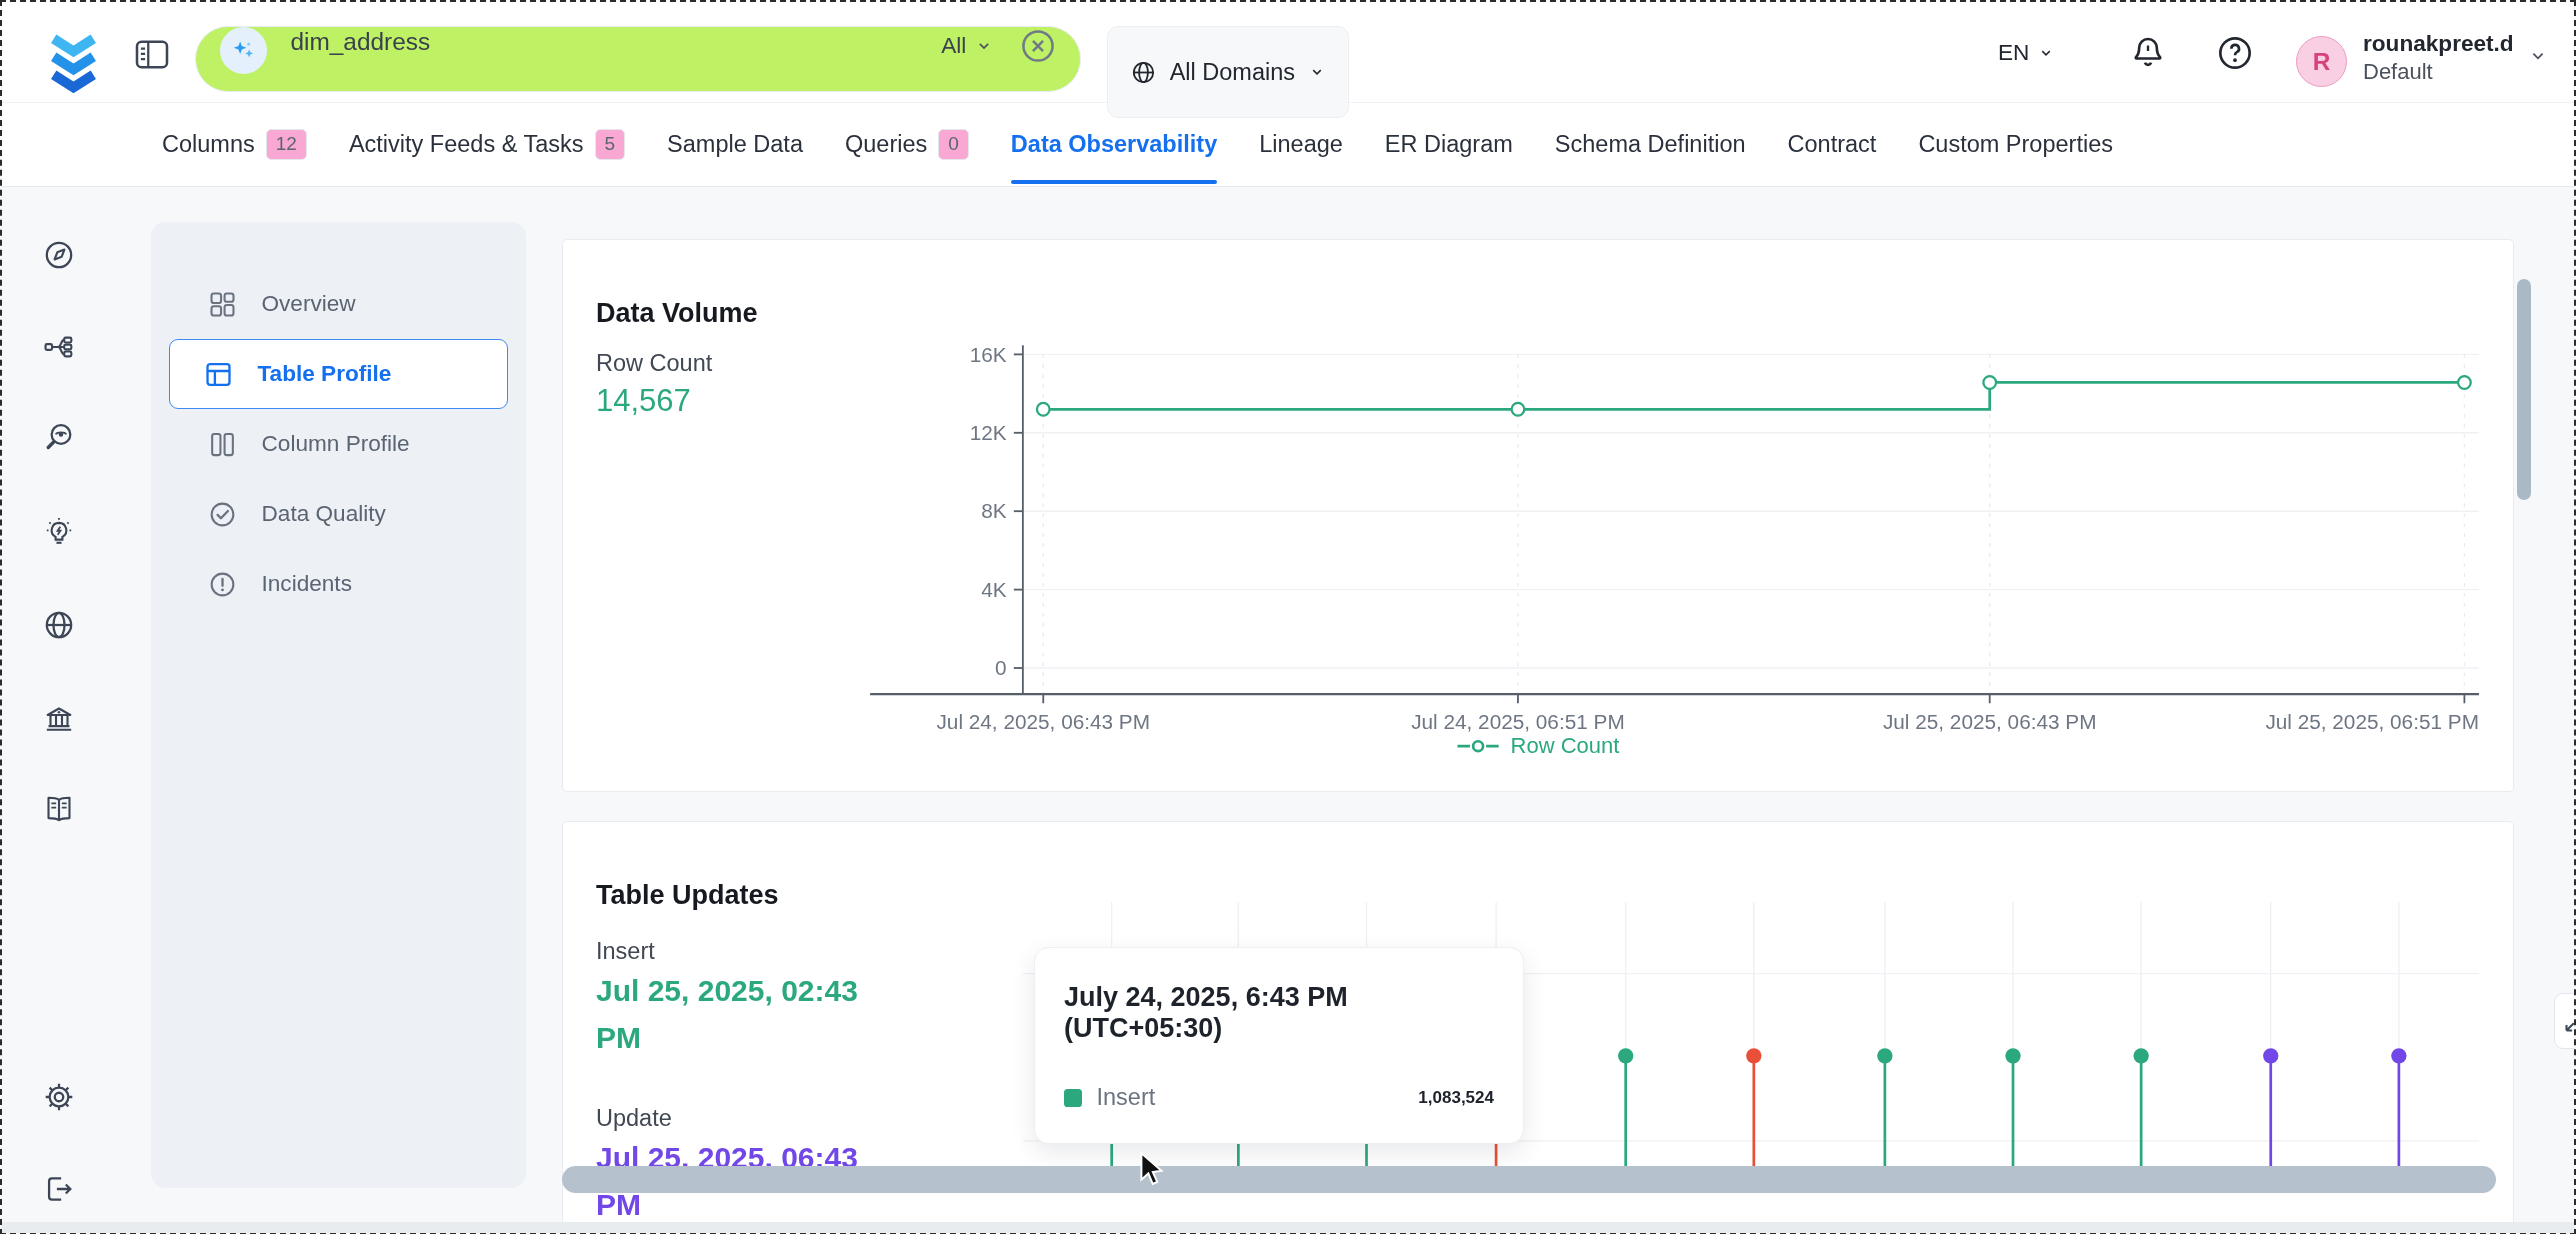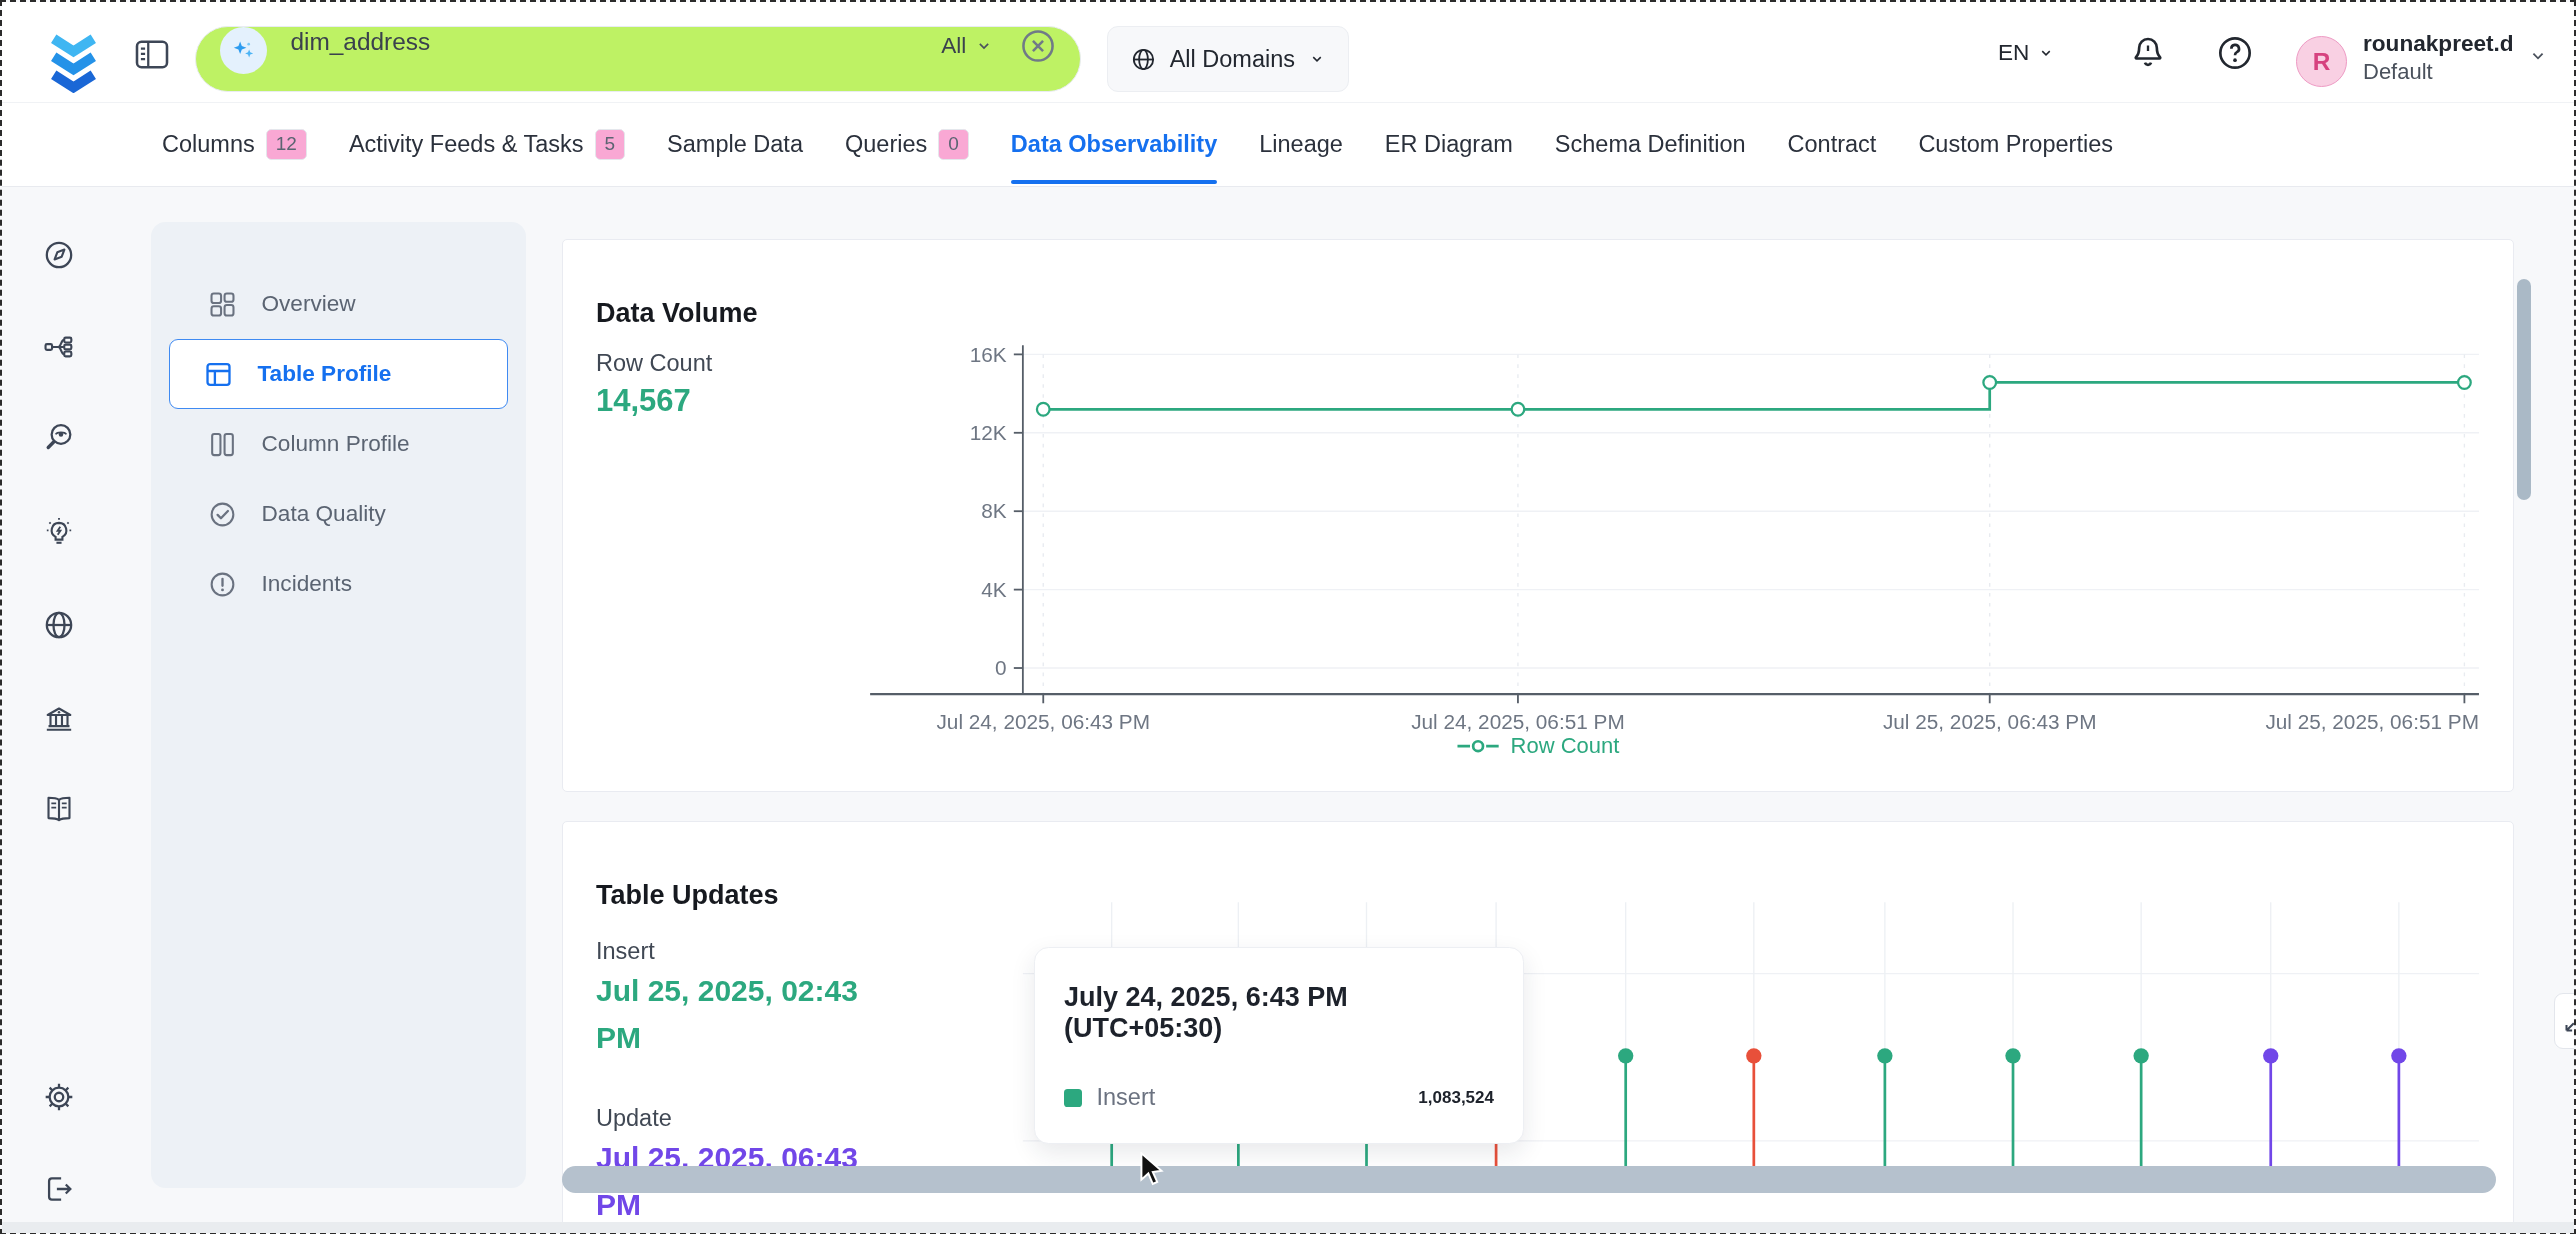--- a/index.html
+++ b/index.html
@@ -15,21 +15,21 @@
   .logo{position:absolute;left:40px;top:23.5px;}
   .panel-toggle{position:absolute;left:132px;top:36px;width:36px;height:33px;cursor:pointer;}
   .search-pill{position:absolute;left:193px;top:24.4px;width:886px;height:66px;border-radius:37px;
                background:#bef264;border:0.9px solid #e9ecf2;display:flex;align-items:flex-start;padding:0 23.5px;}
   .sparkle-wrap{width:47px;height:47px;border-radius:50%;background:#e4f1fd;display:flex;align-items:center;justify-content:center;margin-right:22px;}
   .search-input{flex:1;border:none;background:transparent;outline:none;font-size:24.4px;color:#3a414d;
                 font-family:"Liberation Sans",sans-serif;}
   .search-scope{display:flex;align-items:center;gap:7.2px;font-size:22.6px;color:#3a414d;margin-right:25px;cursor:pointer;}
   .pill-right{display:flex;align-items:center;}
   .clear-btn{width:38px;height:38px;cursor:pointer;}
-  .domains-pill{position:absolute;left:1105px;top:24.4px;height:66px;border-radius:11px;background:#f7f8fa;
+  .domains-pill{position:absolute;left:1105px;top:24.4px;height:92px;border-radius:11px;background:#f7f8fa;
                 border:0.9px solid #eceef2;display:flex;align-items:center;gap:12.7px;padding:0 22px;cursor:pointer;
                 font-size:23.5px;color:#22272f;font-weight:500;}
   .lang{position:absolute;left:1996px;top:0;height:101px;display:flex;align-items:center;gap:7.2px;
         font-size:22.6px;color:#22272f;cursor:pointer;}
   .icon-btn{position:absolute;top:31px;width:40px;height:40px;cursor:pointer;}
   .avatar{position:absolute;left:2294px;top:34px;width:51px;height:51px;border-radius:50%;
           background:#f9d0e3;border:1.8px solid #ee9ac4;display:flex;align-items:center;justify-content:center;
           font-size:24.4px;font-weight:700;color:#d6427f;cursor:pointer;}
   .user-block{position:absolute;left:2361px;top:27px;line-height:1.3;cursor:pointer;}
   .user-name{font-size:22.6px;font-weight:600;color:#22272f;}
@@ -54,21 +54,21 @@
                font-size:22.6px;color:#5b6472;cursor:pointer;}
   .subnav-item.active{background:#ffffff;border:1.8px solid #3f8af2;border-radius:9px;margin:0 18px;padding-left:33px;
                       color:#1570ef;font-weight:700;}
 
   
   .card{position:absolute;left:560px;width:1952px;background:#ffffff;border:0.9px solid #e9ebf1;border-radius:5px;}
   .card-volume{top:237px;height:553px;}
   .card-updates{top:819px;height:542px;}
   .card-title{position:absolute;left:33px;top:31px;font-size:27px;font-weight:700;color:#16191f;}
   .stat-label{position:absolute;left:33px;font-size:23.5px;color:#404854;}
-  .stat-value{position:absolute;left:33px;font-size:31px;font-weight:700;}
+  .stat-value{position:absolute;left:33px;font-size:31px;font-weight:400;}
   .v-green{color:#2ca87f;}
   .v-purple{color:#7147e8;}
   .date-value{position:absolute;left:33px;width:298px;font-size:30px;font-weight:600;line-height:1.55;}
   .chart-mount{position:absolute;}
   .legend{position:absolute;left:50%;transform:translateX(-50%);top:493px;display:flex;align-items:center;gap:11px;
           color:#2ca87f;font-size:22px;cursor:pointer;}
 
   
   .tooltip{position:absolute;left:1032px;top:945px;width:490px;height:197px;background:#ffffff;
            border:0.9px solid #edeff3;border-radius:14.5px;box-shadow:0 9px 25px rgba(25,35,55,.10);

